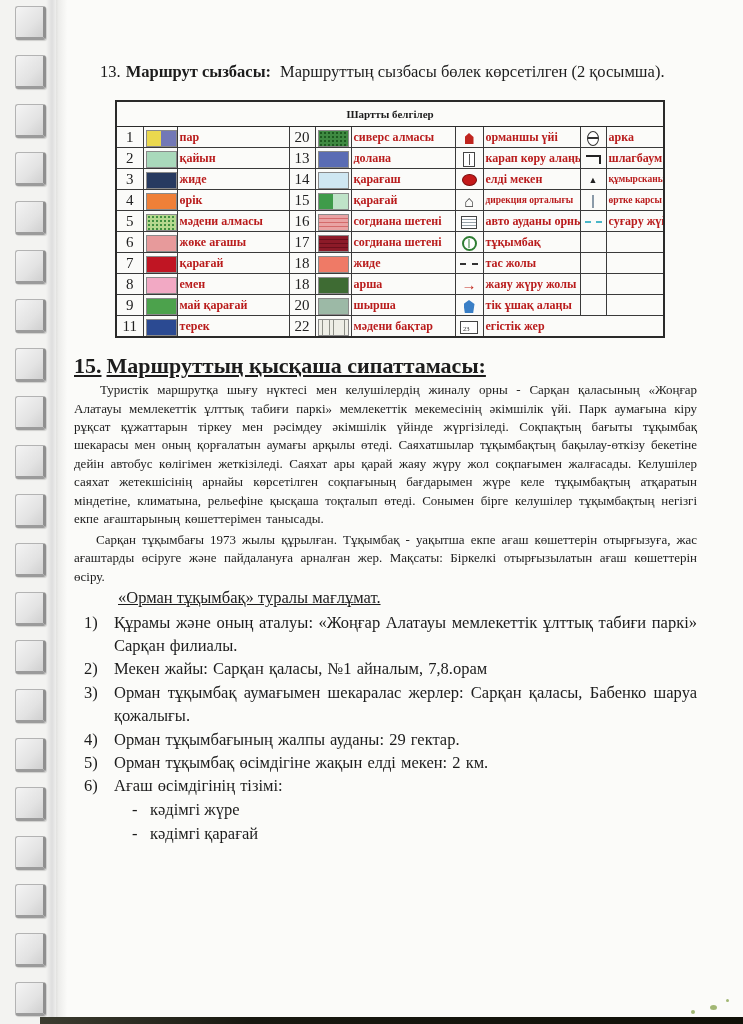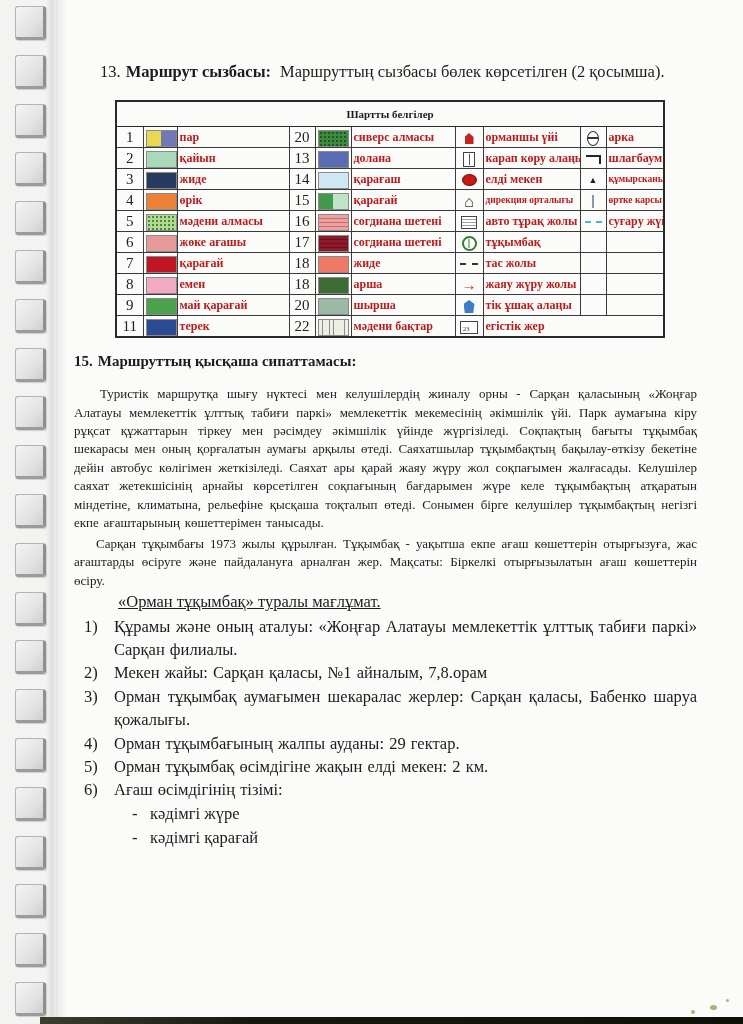--- a/index.html
+++ b/index.html
@@ -63,21 +63,21 @@
   .icon-anshlag::after{content:'';position:absolute;left:50%;top:100%;width:1px;height:3px;background:#333;}
   .icon-arable{width:14px;height:11px;border:1px solid #444;background:#fff;font-size:6.5px;
       line-height:13px;text-align:left;padding-left:2px;color:#333;}
   .icon-arch{width:10px;height:13px;border:1.5px solid #333;border-radius:50%;background:#fff;}
   .icon-arch::after{content:'';position:absolute;left:0;right:0;top:50%;height:1.5px;background:#333;margin-top:-1px;}
   .icon-barrier{width:13px;height:7px;border-top:2px solid #222;border-right:2px solid #222;}
   .icon-fire-tower{width:2px;height:13px;background:#8a9aa8;}
   .icon-irrigation{width:17px;height:0;border-top:2px dashed #49b6c8;}
 
   
-  .h15{margin:15px 0 15px 2px;font-size:15px;font-weight:700;}
+  .h15{margin:15px 0 2px 2px;font-size:22px;font-weight:700;text-decoration:underline;}
   .para{margin:0 0 0 2px;font-size:13px;line-height:1.42;text-align:justify;word-spacing:1.5px;}
   .p1{text-indent:26px;}
   .p2{text-indent:22px;margin-top:2px;}
   .simple-line{margin:0 0 0 2px;font-size:16.5px;line-height:1.42;}
   .ul{text-decoration:underline;}
   .info-head{margin:0 0 0 46px;font-size:16.5px;line-height:1.42;text-decoration:underline;}
   .nlist{margin:1px 0 0 12px;}
   .nrow{display:flex;font-size:16.5px;line-height:1.42;}
   .nrow .nn{flex:0 0 30px;}
   .nrow .nt{flex:1;text-align:justify;word-spacing:1px;}
@@ -190,21 +190,21 @@
             <td class="lbl sm">өртке карсы мұнара</td>
           </tr>
           <tr>
             <td class="numc">5</td>
             <td class="swc"><span class="sw" style="background-color: rgb(181, 216, 142); background-image: radial-gradient(rgb(63, 143, 63) 1px, transparent 1.3px); background-size: 4px 4px;"></span></td>
             <td class="lbl">мәдени алмасы</td>
             <td class="numc">16</td>
             <td class="swc"><span class="sw" style="background: repeating-linear-gradient(rgb(233, 163, 163) 0px, rgb(233, 163, 163) 3px, rgb(212, 106, 106) 3px, rgb(212, 106, 106) 4px);"></span></td>
             <td class="lbl">согдиана шетені</td>
             <td class="icc"><span class="icn icon-parking"></span></td>
-            <td class="lbl">авто тұрақ жолы</td>
+            <td class="lbl">авто ауданы орны</td>
             <td class="icc"><span class="icn icon-irrigation"></span></td>
             <td class="lbl">суғару жүйесі</td>
           </tr>
           <tr>
             <td class="numc">6</td>
             <td class="swc"><span class="sw" style="background: rgb(231, 154, 155);"></span></td>
             <td class="lbl">жөке ағашы</td>
             <td class="numc">17</td>
             <td class="swc"><span class="sw" style="background: repeating-linear-gradient(rgb(140, 26, 40) 0px, rgb(140, 26, 40) 3px, rgb(106, 15, 28) 3px, rgb(106, 15, 28) 4px);"></span></td>
             <td class="lbl">согдиана шетені</td>

